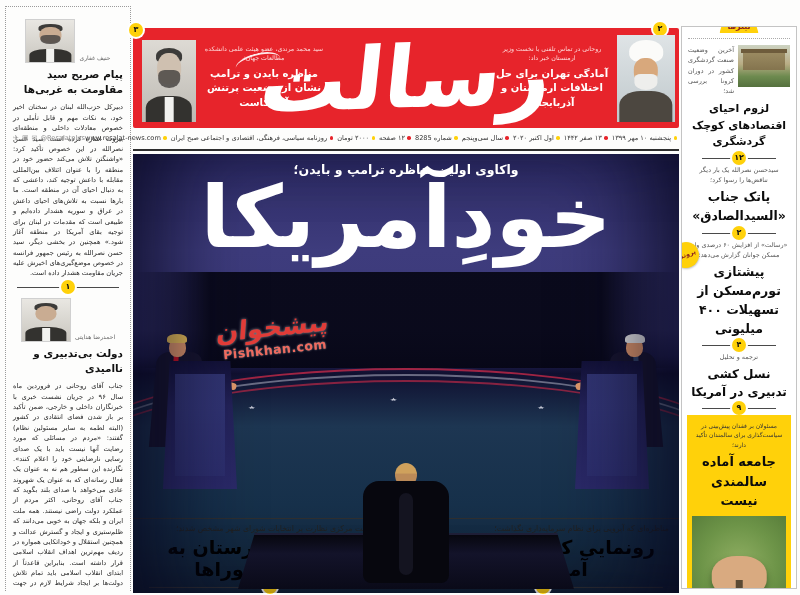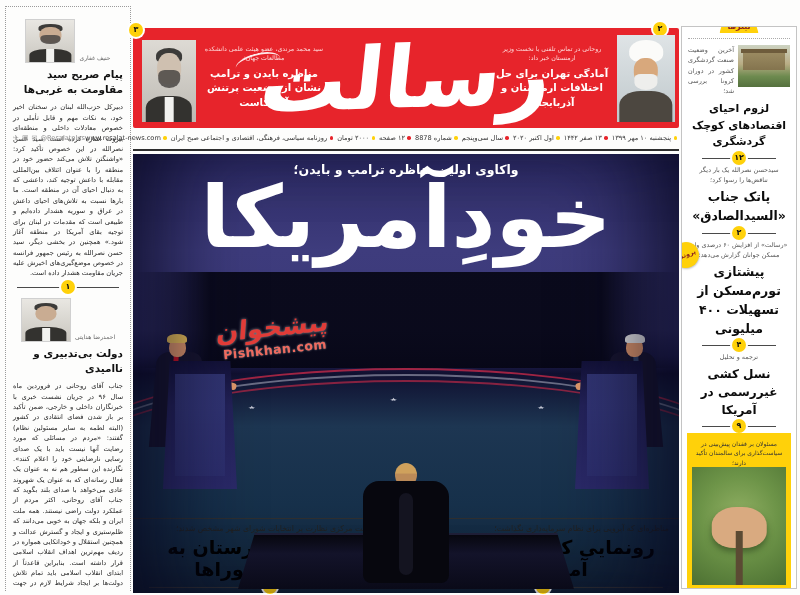--- a/index.html
+++ b/index.html
@@ -258,21 +258,21 @@
       <span class="robe"></span>
     </span>
   </div>
 
   <div class="dateline">
     <div class="dl-items">
       <span class="dl-item">پنجشنبه ۱۰ مهر ۱۳۹۹</span>
       <span class="dl-item">۱۳ صفر ۱۴۴۲</span>
       <span class="dl-item">اول اکتبر ۲۰۲۰</span>
       <span class="dl-item">سال سی‌وپنجم</span>
-      <span class="dl-item">شماره 8878</span>
+      <span class="dl-item">شماره 8285</span>
       <span class="dl-item">۱۲ صفحه</span>
       <span class="dl-item">۲۰۰۰ تومان</span>
       <span class="dl-item">روزنامه سیاسی، فرهنگی، اقتصادی و اجتماعی صبح ایران</span>
       <span class="dl-item">www.resalat-news.com</span>
     </div>
     <div class="dl-social">
       <span class="ic">✈</span>
       <span class="ic">▣</span>
       <span class="ic">✉</span>
       <span>@Resalatplus</span>
@@ -376,28 +376,29 @@
       <span class="flag">پرونده</span>
       <div class="s-kick c">«رسالت» از افزایش ۶۰ درصدی وام مسکن جوانان گزارش می‌دهد:</div>
       <div class="s-hl h2">پیشتازی تورم‌مسکن از تسهیلات ۴۰۰ میلیونی</div>
       <div class="sep">
         <span class="nb">۴</span>
       </div>
     </div>
 
     <div class="s-item">
       <div class="s-kick c">ترجمه و تحلیل</div>
-      <div class="s-hl h3">نسل کشی غیررسمی در آمریکا</div>
+      <div class="s-hl h3">نسل کشی تدبیری در آمریکا</div>
       <div class="sep">
         <span class="nb">۹</span>
       </div>
     </div>
 
     <div class="ybox">
       <div class="s-kick">مسئولان بر فقدان پیش‌بینی در سیاست‌گذاری برای سالمندان تأکید دارند؛</div>
+      <div class="s-hl">جامعه آماده سالمندی نیست</div>
       <div class="s-photo2">
         <span class="hand"></span>
       </div>
 
     </div>
   </div>
 
 </div>
 
 </body></html>

